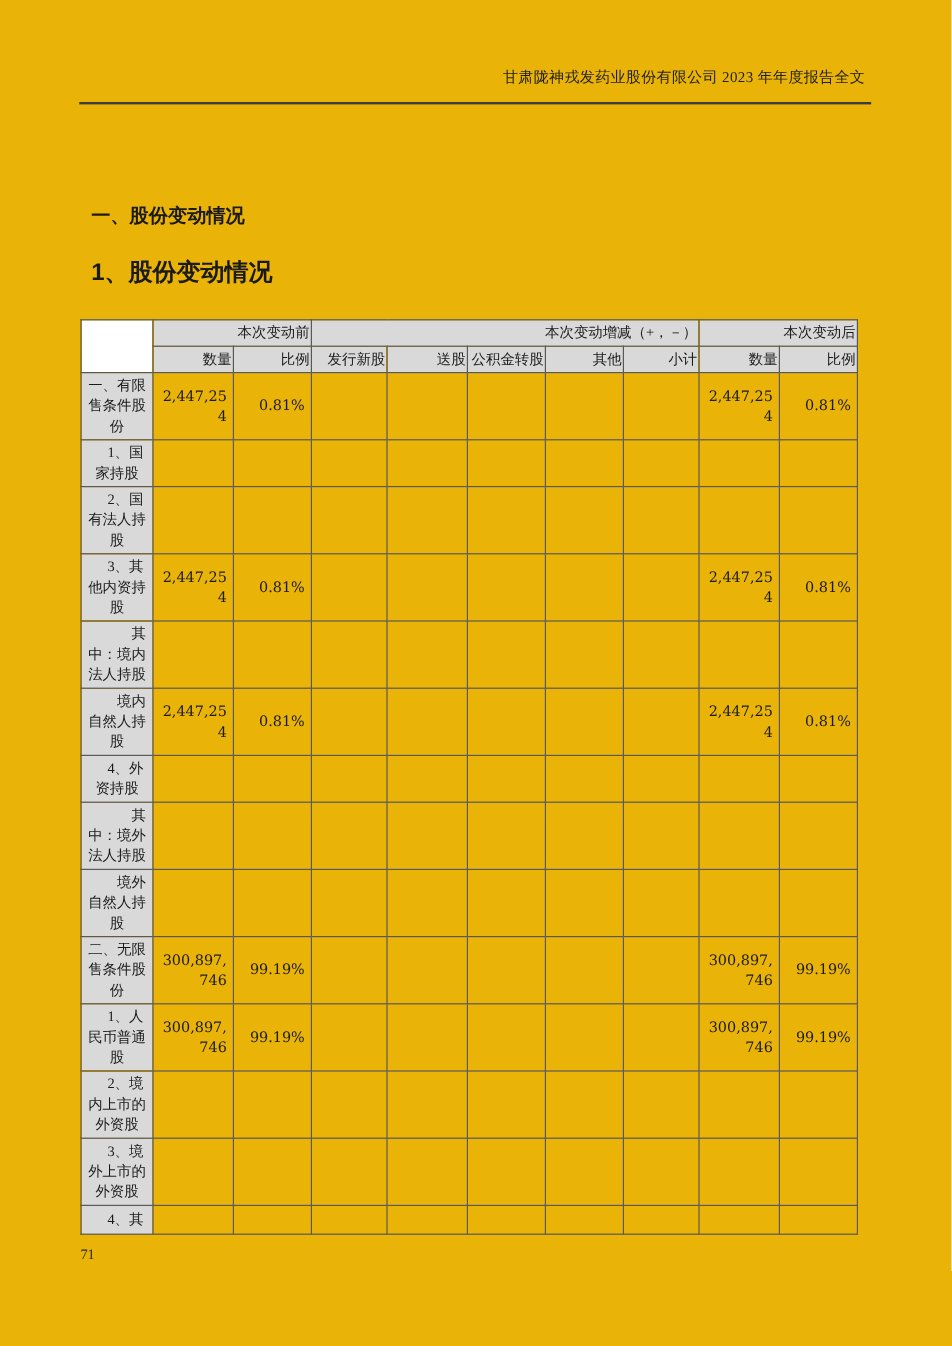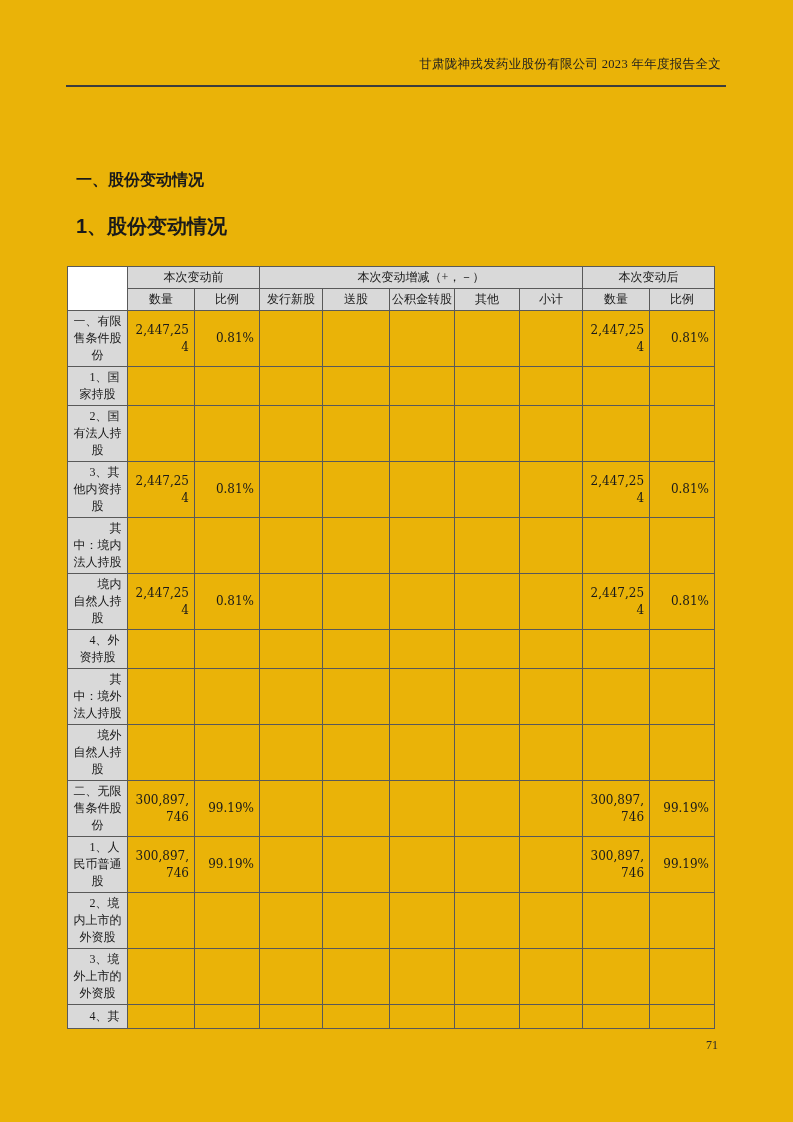--- a/index.html
+++ b/index.html
@@ -46,21 +46,21 @@
     font-size:12px; line-height:17px;
   }
   .share-table th, .share-table td {
     border:1px solid #595959;
     vertical-align:middle;
     overflow:hidden;
   }
   .share-table th {
     background:#d9d9d9;
     font-weight:400;
-    text-align:center;
+    text-align:right;
     padding:2px 1px;
   }
   .share-table th.corner { background:#ffffff; }
   .share-table td.lbl {
     background:#d9d9d9;
     text-align:center;
     padding:2px 3px;
   }
   .share-table td.num {
     text-align:right;
@@ -68,21 +68,21 @@
     word-break:break-all;
     font-family:"DejaVu Serif",serif;
   }
   .ind-0 { text-indent:0; }
   .ind-1 { text-indent:14px; }
   .ind-2 { text-indent:24px; }
   .ind-3 { text-indent:36px; }
   tr.trunc td { height:19px; padding-top:1px; padding-bottom:1px; line-height:17px; }
   .page-number {
     position:absolute; top:1038px; left:67px; width:651px;
-    text-align:right; font-size:12px; color:#2a2a2a;
+    text-align:left; font-size:12px; color:#2a2a2a;
   }
 </style>
 </head>
 <body>
 
 <div class="page">
 
   <div class="doc-header">甘肃陇神戎发药业股份有限公司 2023 年年度报告全文</div>
   <div class="header-rule"></div>
 

